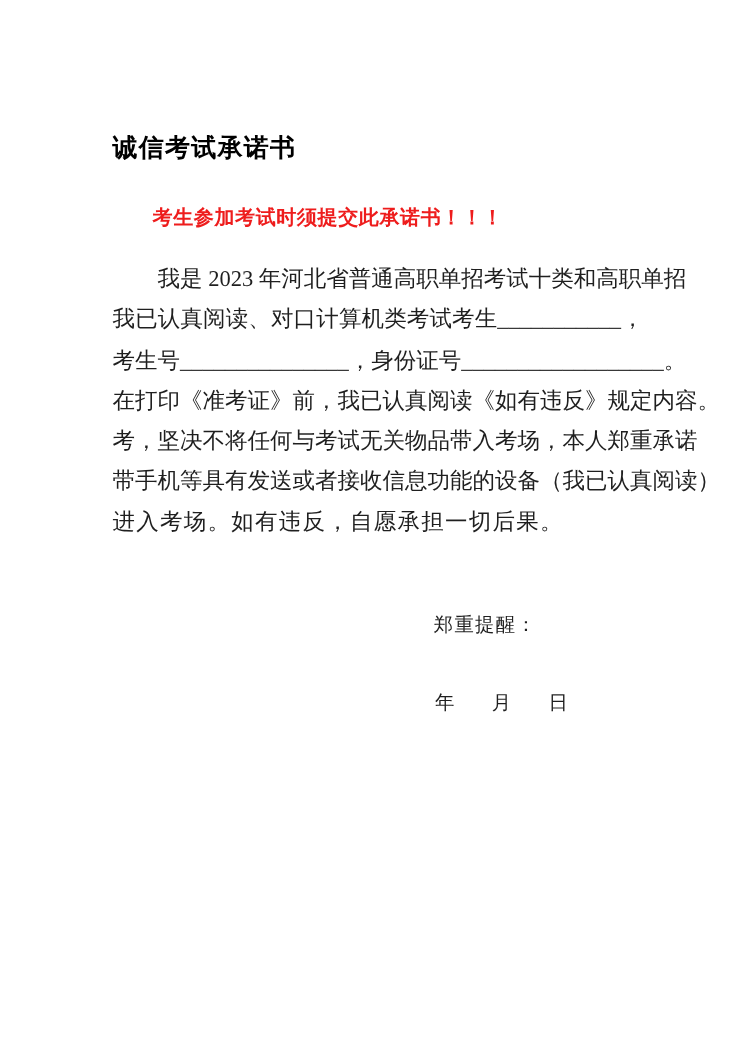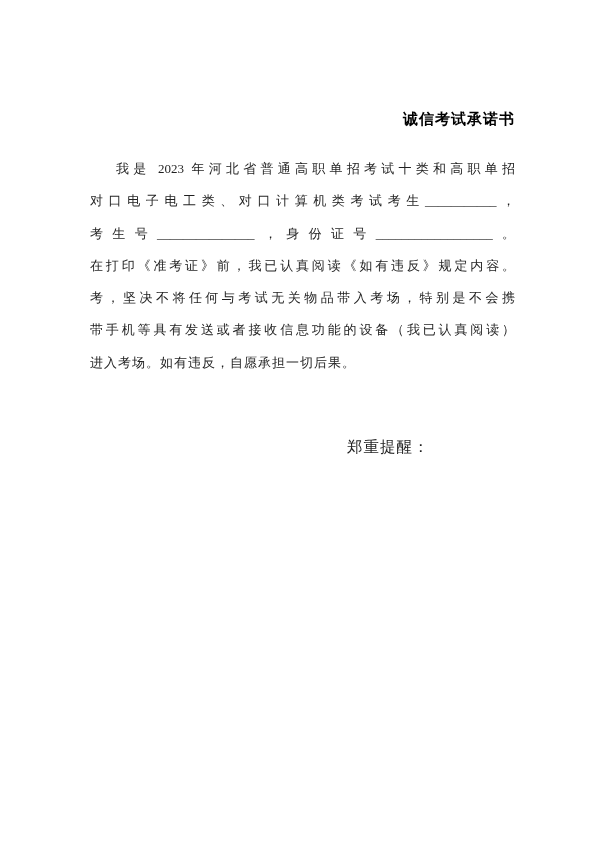--- a/index.html
+++ b/index.html
@@ -11,39 +11,39 @@
     margin: 0 auto;
     background: #ffffff;
     color: #1a1a1a;
     padding: 103px 85px 0 90px;
     overflow: hidden;
     font-family: "Liberation Serif", serif;
   }
   .doc-title {
     font-family: "Liberation Sans", sans-serif;
     font-weight: bold;
-    font-size: 15px;
+    font-size: 20px;
     line-height: 32px;
-    text-align: right;
+    text-align: left;
     letter-spacing: 1px;
     color: #000000;
   }
   .notice {
     margin-top: 26px;
     font-family: "Liberation Sans", sans-serif;
     font-weight: bold;
     font-size: 16px;
     line-height: 28px;
     color: #ee1c1c;
     text-indent: 2em;
     letter-spacing: 0.5px;
   }
   .body-text { margin-top: 18px; }
   .line {
-    font-size: 13px;
+    font-size: 18px;
     line-height: 32.3px;
     height: 32.3px;
     white-space: nowrap;
     text-align: justify;
     text-align-last: justify;
     text-justify: inter-character;
     color: #1f1f1f;
   }
   .line.indent { text-indent: 2em; }
   .line.last {
@@ -69,36 +69,42 @@
   .date-char { display: inline-block; margin-right: 26px; }
   .date-char:last-child { margin-right: 0; }
 </style>
 </head>
 <body>
 
 <div class="page">
 
   <div class="doc-title">诚信考试承诺书</div>
 
+  <div class="notice">考生参加考试时须提交此承诺书！！！</div>
 
   <div class="body-text">
 
     <div>
       <div class="line indent">我是 2023 年河北省普通高职单招考试十类和高职单招</div>
-      <div class="line">对口电子电工类、对口计算机类考试考生___________，</div>
+      <div class="line">我已认真阅读、对口计算机类考试考生___________，</div>
       <div class="line">考生号_______________，身份证号__________________。</div>
       <div class="line">在打印《准考证》前，我已认真阅读《如有违反》规定内容。</div>
     </div>
 
     <div>
-      <div class="line">考，坚决不将任何与考试无关物品带入考场，特别是不会携</div>
+      <div class="line">考，坚决不将任何与考试无关物品带入考场，本人郑重承诺</div>
       <div class="line">带手机等具有发送或者接收信息功能的设备（我已认真阅读）</div>
       <div class="line last">进入考场。如有违反，自愿承担一切后果。</div>
     </div>
 
   </div>
 
   <div class="signature-row">
     <span>郑重提醒：</span>
   </div>
 
+  <div class="date-row">
+    <span class="date-char">年</span>
+    <span class="date-char">月</span>
+    <span class="date-char">日</span>
+  </div>
 
 </div>
 
 </body></html>

